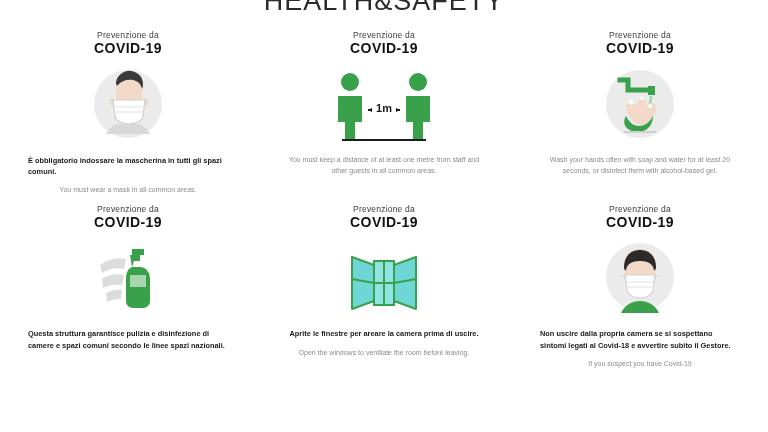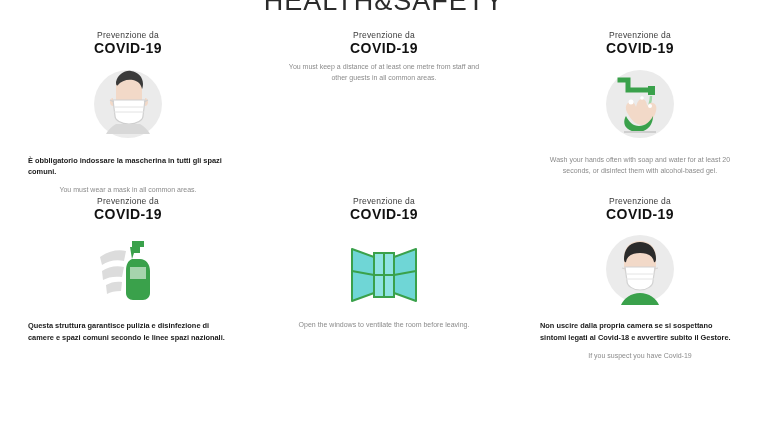--- a/index.html
+++ b/index.html
@@ -32,20 +32,21 @@
     white-space: nowrap;
   }
   .grid {
     position: absolute;
     top: 30px;
     left: 0;
     width: 768px;
     display: grid;
     grid-template-columns: repeat(3, 1fr);
     grid-template-rows: auto auto;
+    row-gap: 8px;
   }
   .card {
     display: flex;
     flex-direction: column;
     align-items: center;
     padding: 0 28px;
   }
   .prev {
     font-size: 8.5px;
     color: #3a3a3a;
@@ -113,20 +114,37 @@
           <path d="M30 62c-5 3-8 6-10 10h44c-2-4-5-7-10-10" fill="#d8d8d8"></path>
         </svg>
       </div>
       <p class="txt-it">È obbligatorio indossare la mascherina in tutti gli spazi comuni.</p>
       <p class="txt-en">You must wear a mask in all common areas.</p>
     </div>
 
     <div class="card">
       <div class="prev">Prevenzione da</div>
       <div class="covid">COVID-19</div>
+      <div class="art wide">
+        <svg width="120" height="84" viewBox="0 0 120 84">
+
+          <circle cx="26" cy="20" r="9" fill="#3aa14b"></circle>
+          <path d="M14 34h24v26h-7v18h-10V60h-7z" fill="#3aa14b"></path>
+
+          <circle cx="94" cy="20" r="9" fill="#3aa14b"></circle>
+          <path d="M82 34h24v26h-7v18H89V60h-7z" fill="#3aa14b"></path>
+
+          <line x1="44" y1="48" x2="76" y2="48" stroke="#1b1b1b" stroke-width="2"></line>
+          <polygon points="44,48 50,45 50,51" fill="#1b1b1b"></polygon>
+          <polygon points="76,48 70,45 70,51" fill="#1b1b1b"></polygon>
+          <rect x="48" y="38" width="24" height="15" rx="2" fill="#ffffff"></rect>
+          <text x="60" y="49.5" font-family="Liberation Sans, sans-serif" font-size="11" font-weight="bold" fill="#1b1b1b" text-anchor="middle">1m</text>
+          <line x1="18" y1="78" x2="102" y2="78" stroke="#1b1b1b" stroke-width="2"></line>
+        </svg>
+      </div>
       <p class="txt-en">You must keep a distance of at least one metre from staff and other guests in all common areas.</p>
     </div>
 
     <div class="card">
       <div class="prev">Prevenzione da</div>
       <div class="covid">COVID-19</div>
       <div class="art">
         <svg width="84" height="84" viewBox="0 0 84 84">
           <circle cx="42" cy="42" r="34" fill="#ebebeb"></circle>
           <path d="M22 18h8v10h22" stroke="#3aa14b" stroke-width="5" fill="none" stroke-linecap="square"></path>
@@ -167,20 +185,21 @@
         <svg width="84" height="84" viewBox="0 0 84 84">
           <path d="M10 22l22 8v36l-22 8z" fill="#6fd6d6" stroke="#3aa14b" stroke-width="2" stroke-linejoin="round"></path>
           <path d="M74 22L52 30v36l22 8z" fill="#6fd6d6" stroke="#3aa14b" stroke-width="2" stroke-linejoin="round"></path>
           <rect x="32" y="26" width="20" height="44" fill="#8fe3e3" stroke="#3aa14b" stroke-width="2"></rect>
           <line x1="42" y1="26" x2="42" y2="70" stroke="#3aa14b" stroke-width="2"></line>
           <line x1="32" y1="48" x2="52" y2="48" stroke="#3aa14b" stroke-width="2"></line>
           <line x1="10" y1="44" x2="32" y2="48" stroke="#3aa14b" stroke-width="2"></line>
           <line x1="74" y1="44" x2="52" y2="48" stroke="#3aa14b" stroke-width="2"></line>
         </svg>
       </div>
+      <p class="txt-it">Aprite le finestre per areare la camera prima di uscire.</p>
       <p class="txt-en">Open the windows to ventilate the room before leaving.</p>
     </div>
 
     <div class="card">
       <div class="prev">Prevenzione da</div>
       <div class="covid">COVID-19</div>
       <div class="art">
         <svg width="84" height="84" viewBox="0 0 84 84">
           <circle cx="42" cy="42" r="34" fill="#ebebeb"></circle>
           <path d="M42 14c10 0 16 7 16 16v8c0 10-7 18-16 18s-16-8-16-18v-8c0-9 6-16 16-16z" fill="#f2d9c8"></path>

